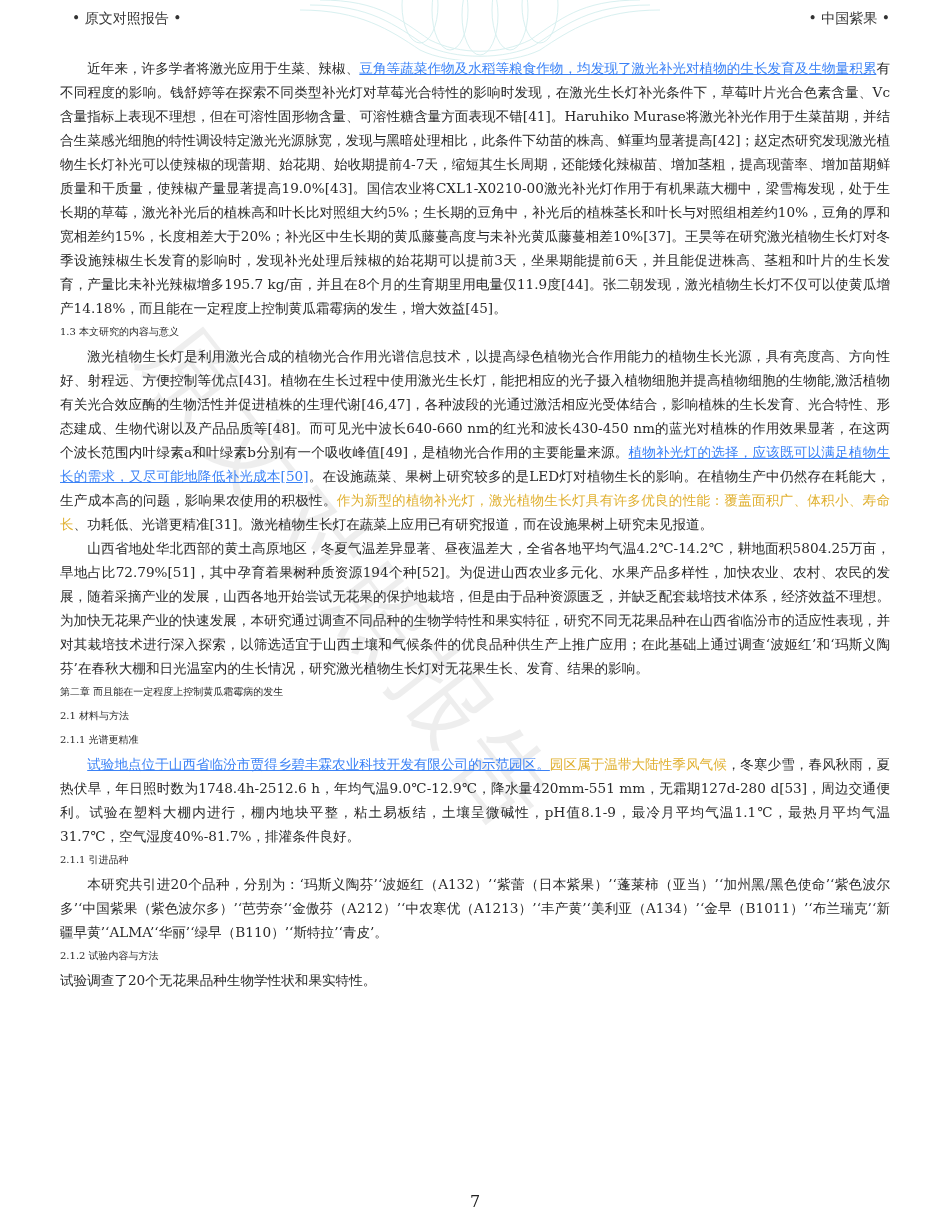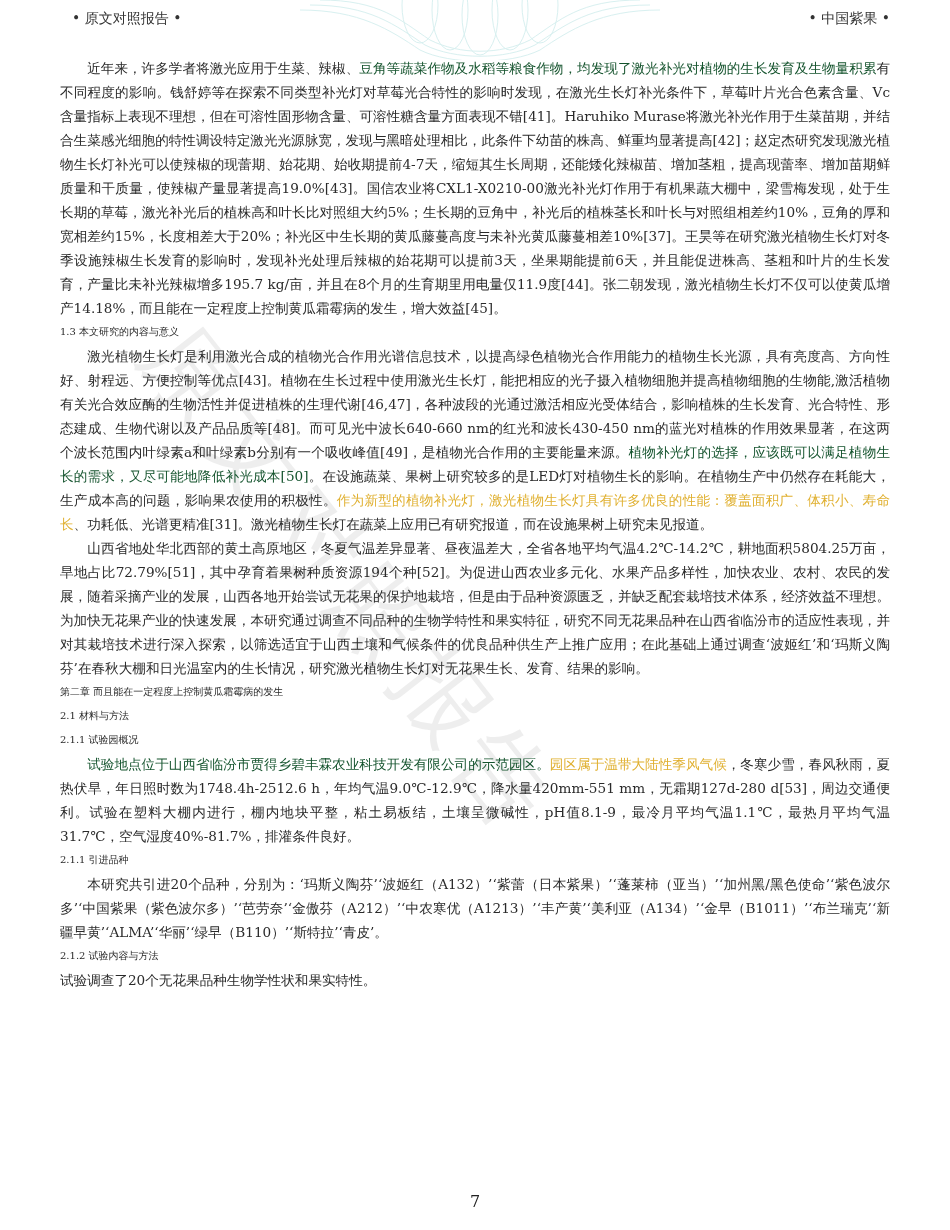--- a/index.html
+++ b/index.html
@@ -26,21 +26,21 @@
     font-family: "DejaVu Sans", sans-serif;
   }
   .content {
     position: absolute; left: 60px; top: 56px; width: 830px;
     font-size: 13.6px; line-height: 24px;
     text-align: justify;
   }
   .content p { margin: 0; }
   .indent { text-indent: 2em; }
   .heading { margin: 0; font-weight: normal; font-size: 10px; }
-  .red { color: #14532d; }
+  .red { color: #3b82f6; text-decoration: underline; }
   .yellow { color: #e0b030; }
   .page-num {
     position: absolute; left: 0; right: 0; top: 1192px; text-align: center;
     font-size: 16px; color: #222;
   }
 </style>
 </head>
 <body>
 
 <svg class="ornament" viewBox="0 0 360 90">
@@ -67,21 +67,21 @@
   <p class="indent" style="margin-top:0;">
     <span>近年来，许多学者将激光应用于生菜、辣椒、</span><span class="red">豆角等蔬菜作物及水稻等粮食作物，均发现了激光补光对植物的生长发育及生物量积累</span><span>有不同程度的影响。钱舒婷等在探索不同类型补光灯对草莓光合特性的影响时发现，在激光生长灯补光条件下，草莓叶片光合色素含量、Vc含量指标上表现不理想，但在可溶性固形物含量、可溶性糖含量方面表现不错[41]。Haruhiko Murase将激光补光作用于生菜苗期，并结合生菜感光细胞的特性调设特定激光光源脉宽，发现与黑暗处理相比，此条件下幼苗的株高、鲜重均显著提高[42]；赵定杰研究发现激光植物生长灯补光可以使辣椒的现蕾期、始花期、始收期提前4-7天，缩短其生长周期，还能矮化辣椒苗、增加茎粗，提高现蕾率、增加苗期鲜质量和干质量，使辣椒产量显著提高19.0%[43]。国信农业将CXL1-X0210-00激光补光灯作用于有机果蔬大棚中，梁雪梅发现，处于生长期的草莓，激光补光后的植株高和叶长比对照组大约5%；生长期的豆角中，补光后的植株茎长和叶长与对照组相差约10%，豆角的厚和宽相差约15%，长度相差大于20%；补光区中生长期的黄瓜藤蔓高度与未补光黄瓜藤蔓相差10%[37]。王昊等在研究激光植物生长灯对冬季设施辣椒生长发育的影响时，发现补光处理后辣椒的始花期可以提前3天，坐果期能提前6天，并且能促进株高、茎粗和叶片的生长发育，产量比未补光辣椒增多195.7 kg/亩，并且在8个月的生育期里用电量仅11.9度[44]。张二朝发现，激光植物生长灯不仅可以使黄瓜增产14.18%，而且能在一定程度上控制黄瓜霜霉病的发生，增大效益[45]。</span>
   </p>
   <p class="heading">1.3 本文研究的内容与意义</p>
   <p class="indent">
     <span>激光植物生长灯是利用激光合成的植物光合作用光谱信息技术，以提高绿色植物光合作用能力的植物生长光源，具有亮度高、方向性好、射程远、方便控制等优点[43]。植物在生长过程中使用激光生长灯，能把相应的光子摄入植物细胞并提高植物细胞的生物能,激活植物有关光合效应酶的生物活性并促进植株的生理代谢[46,47]，各种波段的光通过激活相应光受体结合，影响植株的生长发育、光合特性、形态建成、生物代谢以及产品品质等[48]。而可见光中波长640-660 nm的红光和波长430-450 nm的蓝光对植株的作用效果显著，在这两个波长范围内叶绿素a和叶绿素b分别有一个吸收峰值[49]，是植物光合作用的主要能量来源。</span><span class="red">植物补光灯的选择，应该既可以满足植物生长的需求，又尽可能地降低补光成本[50]</span><span>。在设施蔬菜、果树上研究较多的是LED灯对植物生长的影响。在植物生产中仍然存在耗能大，生产成本高的问题，影响果农使用的积极性。</span><span class="yellow">作为新型的植物补光灯，激光植物生长灯具有许多优良的性能：覆盖面积广、体积小、寿命长</span><span>、功耗低、光谱更精准[31]。激光植物生长灯在蔬菜上应用已有研究报道，而在设施果树上研究未见报道。</span>
   </p>
   <p class="indent">山西省地处华北西部的黄土高原地区，冬夏气温差异显著、昼夜温差大，全省各地平均气温4.2℃-14.2℃，耕地面积5804.25万亩，旱地占比72.79%[51]，其中孕育着果树种质资源194个种[52]。为促进山西农业多元化、水果产品多样性，加快农业、农村、农民的发展，随着采摘产业的发展，山西各地开始尝试无花果的保护地栽培，但是由于品种资源匮乏，并缺乏配套栽培技术体系，经济效益不理想。为加快无花果产业的快速发展，本研究通过调查不同品种的生物学特性和果实特征，研究不同无花果品种在山西省临汾市的适应性表现，并对其栽培技术进行深入探索，以筛选适宜于山西土壤和气候条件的优良品种供生产上推广应用；在此基础上通过调查‘波姬红’和‘玛斯义陶芬’在春秋大棚和日光温室内的生长情况，研究激光植物生长灯对无花果生长、发育、结果的影响。</p>
   <p class="heading">第二章 而且能在一定程度上控制黄瓜霜霉病的发生</p>
   <p class="heading">2.1 材料与方法</p>
-  <p class="heading">2.1.1 试验园概况</p>
+  <p class="heading">2.1.1 光谱更精准</p>
   <p class="indent">
     <span class="red">试验地点位于山西省临汾市贾得乡碧丰霖农业科技开发有限公司的示范园区。</span><span class="yellow">园区属于温带大陆性季风气候</span><span>，冬寒少雪，春风秋雨，夏热伏旱，年日照时数为1748.4h-2512.6 h，年均气温9.0℃-12.9℃，降水量420mm-551 mm，无霜期127d-280 d[53]，周边交通便利。试验在塑料大棚内进行，棚内地块平整，粘土易板结，土壤呈微碱性，pH值8.1-9，最冷月平均气温1.1℃，最热月平均气温31.7℃，空气湿度40%-81.7%，排灌条件良好。</span>
   </p>
   <p class="heading">2.1.1 引进品种</p>
   <p class="indent">本研究共引进20个品种，分别为：‘玛斯义陶芬’‘波姬红（A132）’‘紫蕾（日本紫果）’‘蓬莱柿（亚当）’‘加州黑/黑色使命’‘紫色波尔多’‘中国紫果（紫色波尔多）’‘芭劳奈’‘金傲芬（A212）’‘中农寒优（A1213）’‘丰产黄’‘美利亚（A134）’‘金早（B1011）’‘布兰瑞克’‘新疆早黄’‘ALMA’‘华丽’‘绿早（B110）’‘斯特拉’‘青皮’。</p>
   <p class="heading">2.1.2 试验内容与方法</p>
   <p>试验调查了20个无花果品种生物学性状和果实特性。</p>
 </div>
 
 <div class="page-num">7</div>

